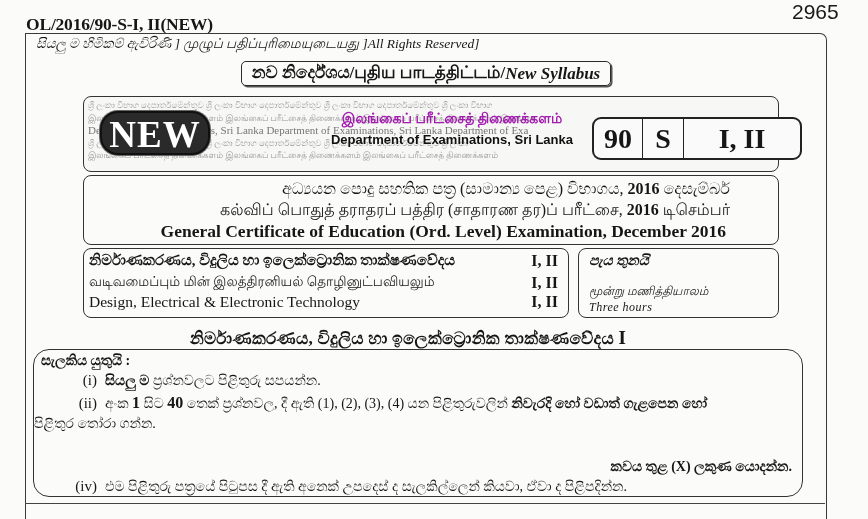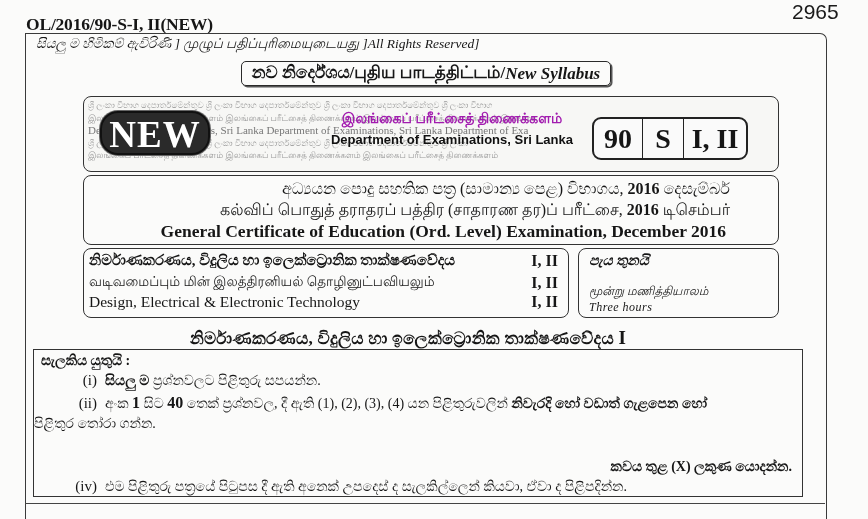--- a/index.html
+++ b/index.html
@@ -23,21 +23,21 @@
     .watermark { position: absolute; left: 4px; top: 2px; right: 4px; font-size: 8.6px; line-height: 12.5px; color: #9a9a9a; white-space: nowrap; overflow: hidden; }
     .watermark .wm-en { color: #777; font-size: 11px; }
     .new-badge { position: absolute; left: 16px; top: 14px; width: 110px; height: 44px; border-radius: 18px;
       background: #2a2a2a; color: #fff; font-weight: bold; font-size: 37px; line-height: 44px; text-align: center; letter-spacing: 1px;
       border: 2px solid #111; box-shadow: 0 0 0 1px #666; }
     .dept { position: absolute; left: 213px; top: 2px; width: 310px; text-align: center; line-height: 18px; }
     .dept .si { font-weight: bold; font-size: 16px; letter-spacing: 0.5px; color: #111; text-shadow: 0 0 1px #fff; }
     .dept .ta { font-weight: bold; font-size: 14px; color: #a21caf; margin-top: 11px; }
     .dept .en { font-family: "Liberation Sans", "DejaVu Sans", sans-serif; font-weight: bold; font-size: 13px; color: #111; margin-top: 3px; }
 
-    .code-box { position: absolute; left: 592px; top: 117px; width: 156px; height: 43px;
+    .code-box { position: absolute; left: 592px; top: 117px; width: 210px; height: 43px;
       border: 2.2px solid #222; border-radius: 9px; display: flex; background: #fafafa; }
     .code-box .cell { display: flex; align-items: center; justify-content: center; font-weight: bold; font-size: 28px; }
     .code-box .c1 { width: 49px; border-right: 1.5px solid #222; }
     .code-box .c2 { width: 41px; border-right: 1.5px solid #222; }
     .code-box .c3 { flex: 1; }
 
     .exam-box { position: absolute; left: 83px; top: 175px; width: 696px; height: 70px;
       border: 1.5px solid #333; border-radius: 8px; }
     .exam-box .line { position: absolute; left: 0; width: 100%; text-align: right; padding-right: 54px; white-space: nowrap; font-size: 16px; }
     .exam-box .l1 { top: 4px; padding-right: 48px; }
@@ -56,21 +56,21 @@
     .time-box { position: absolute; left: 578px; top: 248px; width: 201px; height: 70px;
       border: 1.5px solid #333; border-radius: 8px; padding-left: 10px; }
     .time-box .t1 { margin-top: 4px; font-weight: bold; font-size: 14px; font-style: italic; }
     .time-box .t2 { margin-top: 15px; font-size: 12px; font-style: italic; }
     .time-box .t3 { margin-top: 1px; font-size: 12px; font-style: italic; letter-spacing: 0.5px; }
 
     .paper-title { position: absolute; left: 190px; top: 327px; font-weight: bold; font-size: 17px; white-space: nowrap; letter-spacing: 0.3px; }
     .paper-title .num { font-size: 19px; }
 
     .instr-box { position: absolute; left: 33px; top: 349px; width: 770px; height: 148px;
-      border: 1.5px solid #333; border-radius: 0; padding-left: 14px; }
+      border: 1.5px solid #333; border-radius: 16px; padding-left: 14px; }
     .instr-head { position: absolute; left: 7px; top: 3px; font-weight: bold; font-size: 14px; }
     .instr { position: absolute; left: 0; right: 10px; font-size: 14px; white-space: nowrap; }
     .instr .num { display: inline-block; width: 71px; text-align: right; padding-right: 8px; font-size: 15px; }
     .instr .txt { display: inline-block; }
     .big { font-weight: bold; font-size: 16px; }
 
     .bottom-rule { position: absolute; left: 25px; top: 503px; width: 800px; border-top: 1.5px solid #444; }
   </style>
 </head>
 <body>

